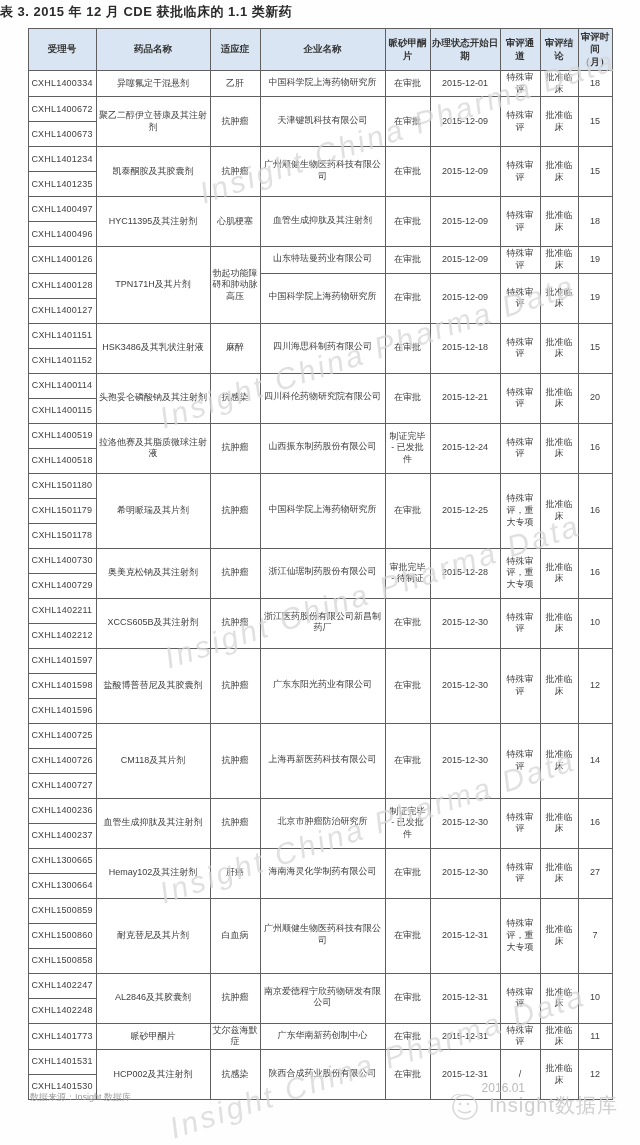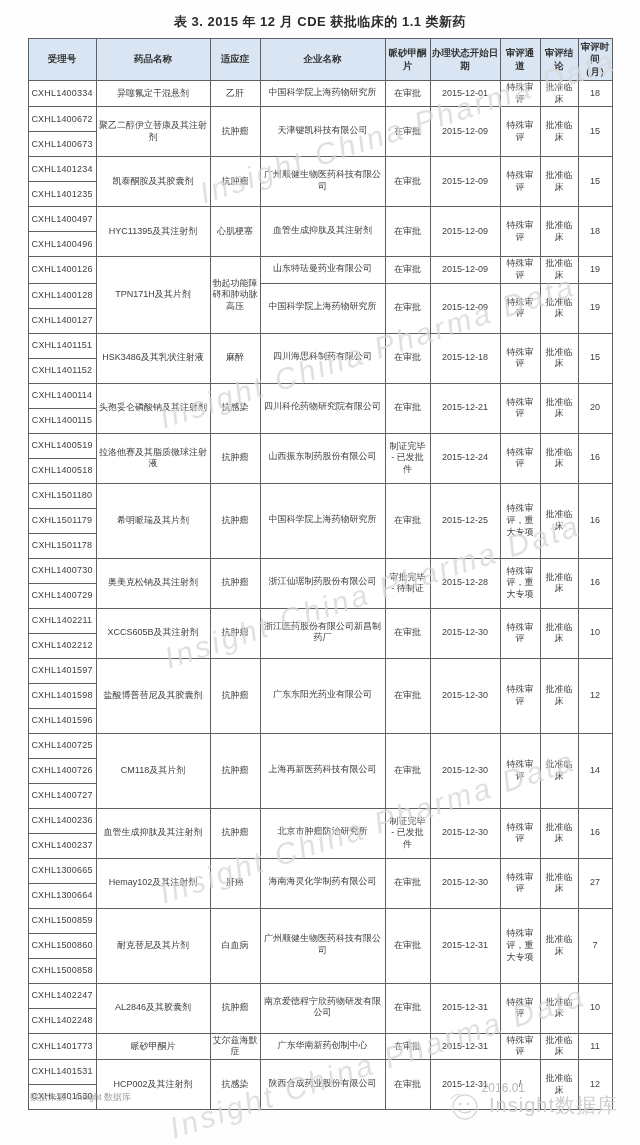--- a/index.html
+++ b/index.html
@@ -3,21 +3,21 @@
 <meta charset="utf-8">
 <style>
   * { margin:0; padding:0; box-sizing:border-box; }
   html,body { background:#ffffff; }
   body {
     width:640px; height:1145px; position:relative; overflow:hidden;
     font-family:"Liberation Sans","DejaVu Sans",sans-serif; color:#3d3d3d;
   }
   .page { width:640px; height:1145px; position:relative; background:#fefefe; }
   .title {
-    text-align:center; padding-top:13px; font-size:13px; font-weight:600; color:#2b2b2b;
+    text-align:left; padding-top:3px; font-size:13px; font-weight:600; color:#2b2b2b;
     letter-spacing:0.5px;
   }
   table.drug-table {
     border-collapse:collapse; table-layout:fixed; width:584px;
     margin:7px auto 0 auto; background:#fff;
   }
   table.drug-table th, table.drug-table td {
     border:1px solid #5f5f5f; text-align:center; vertical-align:middle;
     font-size:9px; line-height:1.3; padding:1px 2px; overflow:hidden; color:#404040;
     word-break:break-all;

